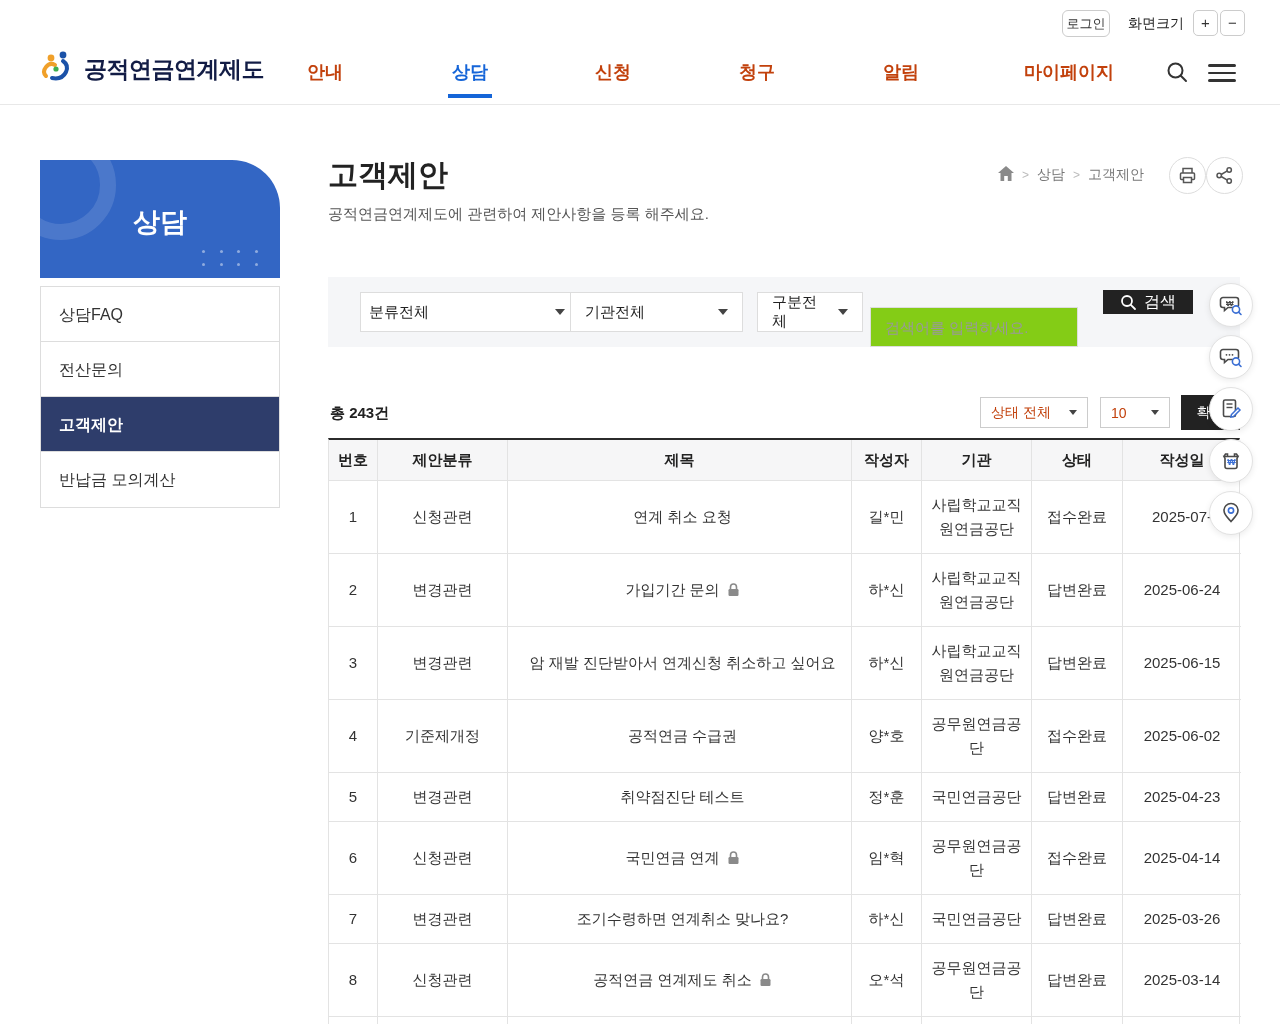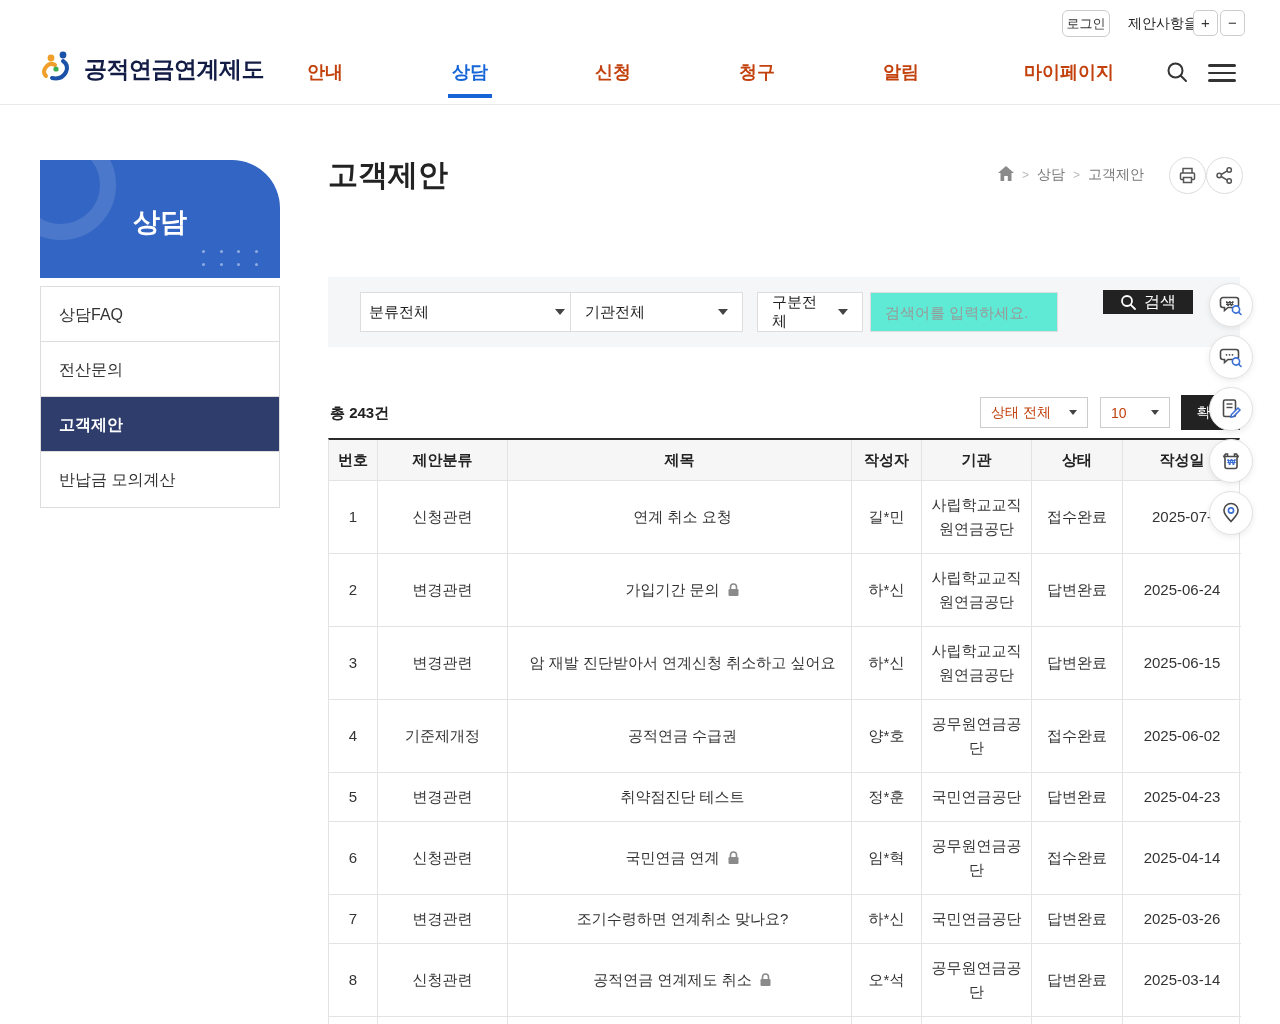--- a/index.html
+++ b/index.html
@@ -52,22 +52,22 @@
     background:#fff; border:1px solid #ddd; cursor:pointer; display:flex; align-items:center; justify-content:center; }
   .print-btn { left:1169px; } .share-btn { left:1206px; }
 
   
   .filter-bar { position:absolute; left:328px; top:277px; width:912px; height:70px; background:#f5f6f8; }
   .sel { position:absolute; top:15px; height:40px; background:#fff; border:1px solid #ddd;
     display:flex; align-items:center; justify-content:space-between; padding:0 14px; font-size:15px; color:#222; cursor:pointer; }
   .caret { width:0; height:0; border-left:5px solid transparent; border-right:5px solid transparent;
     border-top:6px solid #444; margin-left:10px; }
   .sel1 { left:32px; width:220px;padding-left:8px; } .sel2 { left:242px; width:173px; } .sel3 { left:429px; width:106px; }
-  .search-input { position:absolute; left:542px; top:15px; width:188px; height:40px; border:1px solid #ddd;
-    padding:0 14px; font-size:15px; color:#333; background:#5eead4; font-family:inherit; }
+  .search-input { position:absolute; left:542px; top:30px; width:208px; height:40px; border:1px solid #ddd;
+    padding:0 14px; font-size:15px; color:#333; background:#84cc16; font-family:inherit; }
   .search-input::placeholder { color:#999; }
   .search-btn { position:absolute; left:775px; top:13px; width:90px; height:24px; background:#222;
     color:#fff; border:none; font-size:16px; cursor:pointer; display:flex; align-items:center; justify-content:center; gap:7px; }
 
   
   .total { position:absolute; left:330px; top:404px; font-size:15px; font-weight:600; color:#222; }
   .mini-sel { position:absolute; top:397px; height:31px; background:#fff; border:1px solid #ccc;
     display:flex; align-items:center; justify-content:space-between; padding:0 10px; font-size:14px; color:#c2410c; cursor:pointer; }
   .mini-sel .caret { border-left-width:4px; border-right-width:4px; border-top-width:5px; margin-left:8px; }
   .status-sel { left:980px; width:108px; } .size-sel { left:1100px; width:70px; }
@@ -93,21 +93,21 @@
     background:#fff; border:1px solid #e2e2e2; box-shadow:0 2px 6px rgba(0,0,0,0.08);
     display:flex; align-items:center; justify-content:center; cursor:pointer; z-index:5; }
   .fab1{top:283px;} .fab2{top:335px;} .fab3{top:387px;} .fab4{top:439px;} .fab5{top:491px;}
 </style>
 </head>
 <body>
 
 <div class="screen">
 
   <button class="login-btn">로그인</button>
-  <span class="screen-size-label">제안사항을</span>
+  <span class="screen-size-label">화면크기</span>
   <button class="zoom-btn zoom-plus">+</button>
   <button class="zoom-btn zoom-minus">−</button>
 
   <div class="header">
     <div class="logo">
       <span>
         <svg width="38" height="38" viewBox="0 0 38 38">
           <path d="M8 28 Q4 24 8 19 Q12 14 17 17" fill="none" stroke="#f0a02a" stroke-width="4" stroke-linecap="round"></path>
           <path d="M14 30 Q24 32 28 24 Q31 17 25 13" fill="none" stroke="#1b52a8" stroke-width="4" stroke-linecap="round"></path>
           <circle cx="13" cy="10" r="3.4" fill="#f0a02a"></circle>
@@ -152,20 +152,21 @@
     </div>
   </div>
   <div class="side-menu">
     <div class="side-item">상담FAQ</div>
     <div class="side-item">전산문의</div>
     <div class="side-item active">고객제안</div>
     <div class="side-item">반납금 모의계산</div>
   </div>
 
   <h1 class="page-title">고객제안</h1>
+  <p class="page-desc">공적연금연계제도에 관련하여 제안사항을 등록 해주세요.</p>
   <div class="breadcrumb">
     <span>
       <svg width="16" height="15" viewBox="0 0 16 15">
           <path d="M8 0 L16 7 H13.5 V15 H9.8 V10 H6.2 V15 H2.5 V7 H0 Z" fill="#8a8a8a"></path>
         </svg>
     </span>
     <span class="crumb-sep">&gt;</span>
     <span>상담</span>
     <span class="crumb-sep">&gt;</span>
     <span>고객제안</span>

